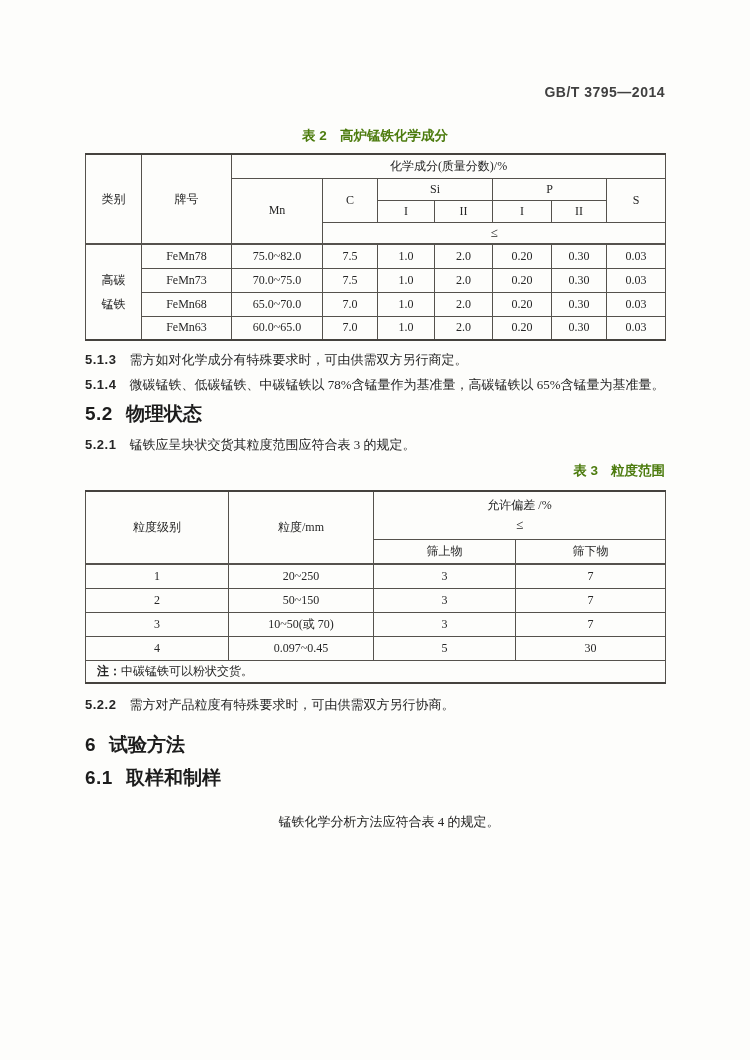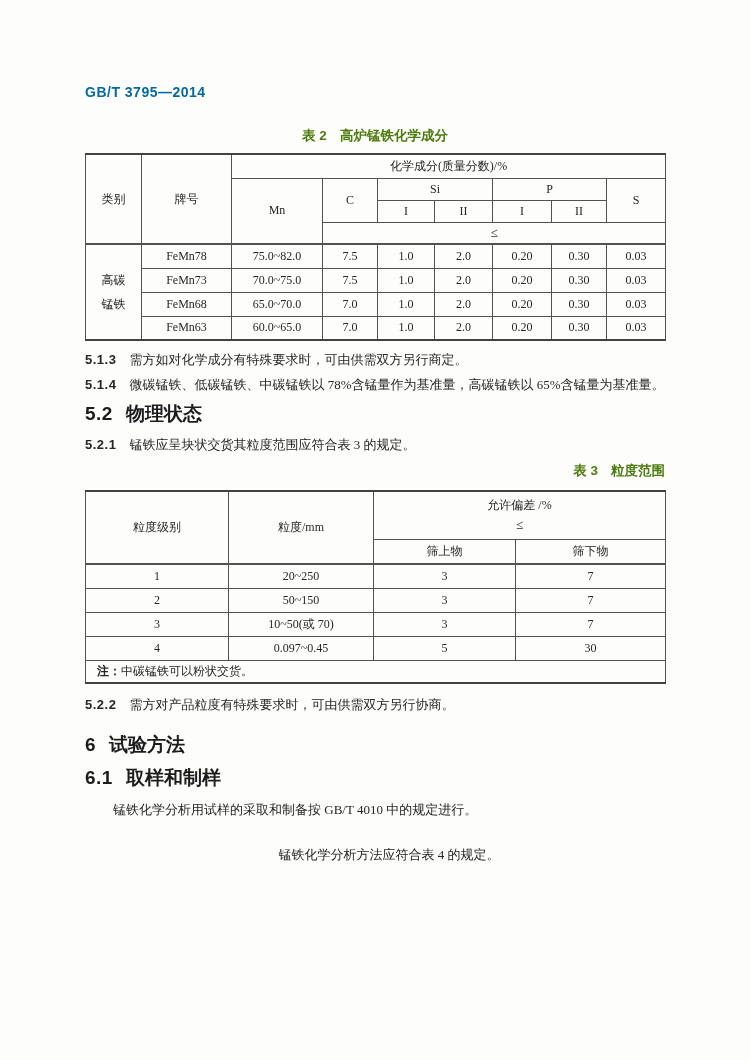--- a/index.html
+++ b/index.html
@@ -7,27 +7,28 @@
   body { width: 750px; height: 1060px; }
   .page {
     width: 750px; height: 1060px;
     background: #fdfdfb;
     padding: 85px 85px 0 85px;
     font-family: "Liberation Serif", "DejaVu Serif", serif;
     color: #262626;
     overflow: hidden;
   }
   .doc-number {
+    text-align: right;
     font-family: "Liberation Sans", "DejaVu Sans", sans-serif;
     font-weight: 700;
     font-size: 14px;
     line-height: 15px;
     height: 15px;
     letter-spacing: 0.5px;
-    color: #0369a1;
+    color: #404040;
   }
   .tbl-title {
     text-align: center;
     font-family: "Liberation Sans", "DejaVu Sans", sans-serif;
     font-weight: 700;
     font-size: 13.5px;
     line-height: 16px;
     height: 16px;
     color: #4d7c0f;
   }
@@ -271,22 +272,19 @@
   </p>
 
   <div class="heading" id="h6">
     <span class="num">6</span><span>试验方法</span>
   </div>
 
   <div class="heading" id="h61">
     <span class="num">6.1</span><span>取样和制样</span>
   </div>
 
-  <p class="para indent" id="pb61">
-    <span>锰铁化学分析用试样的采取和制备按 GB/T 4010 中的规定进行。</span>
-  </p>
 
 
   <p class="para indent" id="pb62">
     <span>锰铁化学分析方法应符合表 4 的规定。</span>
   </p>
 
 </div>
 
 </body></html>

